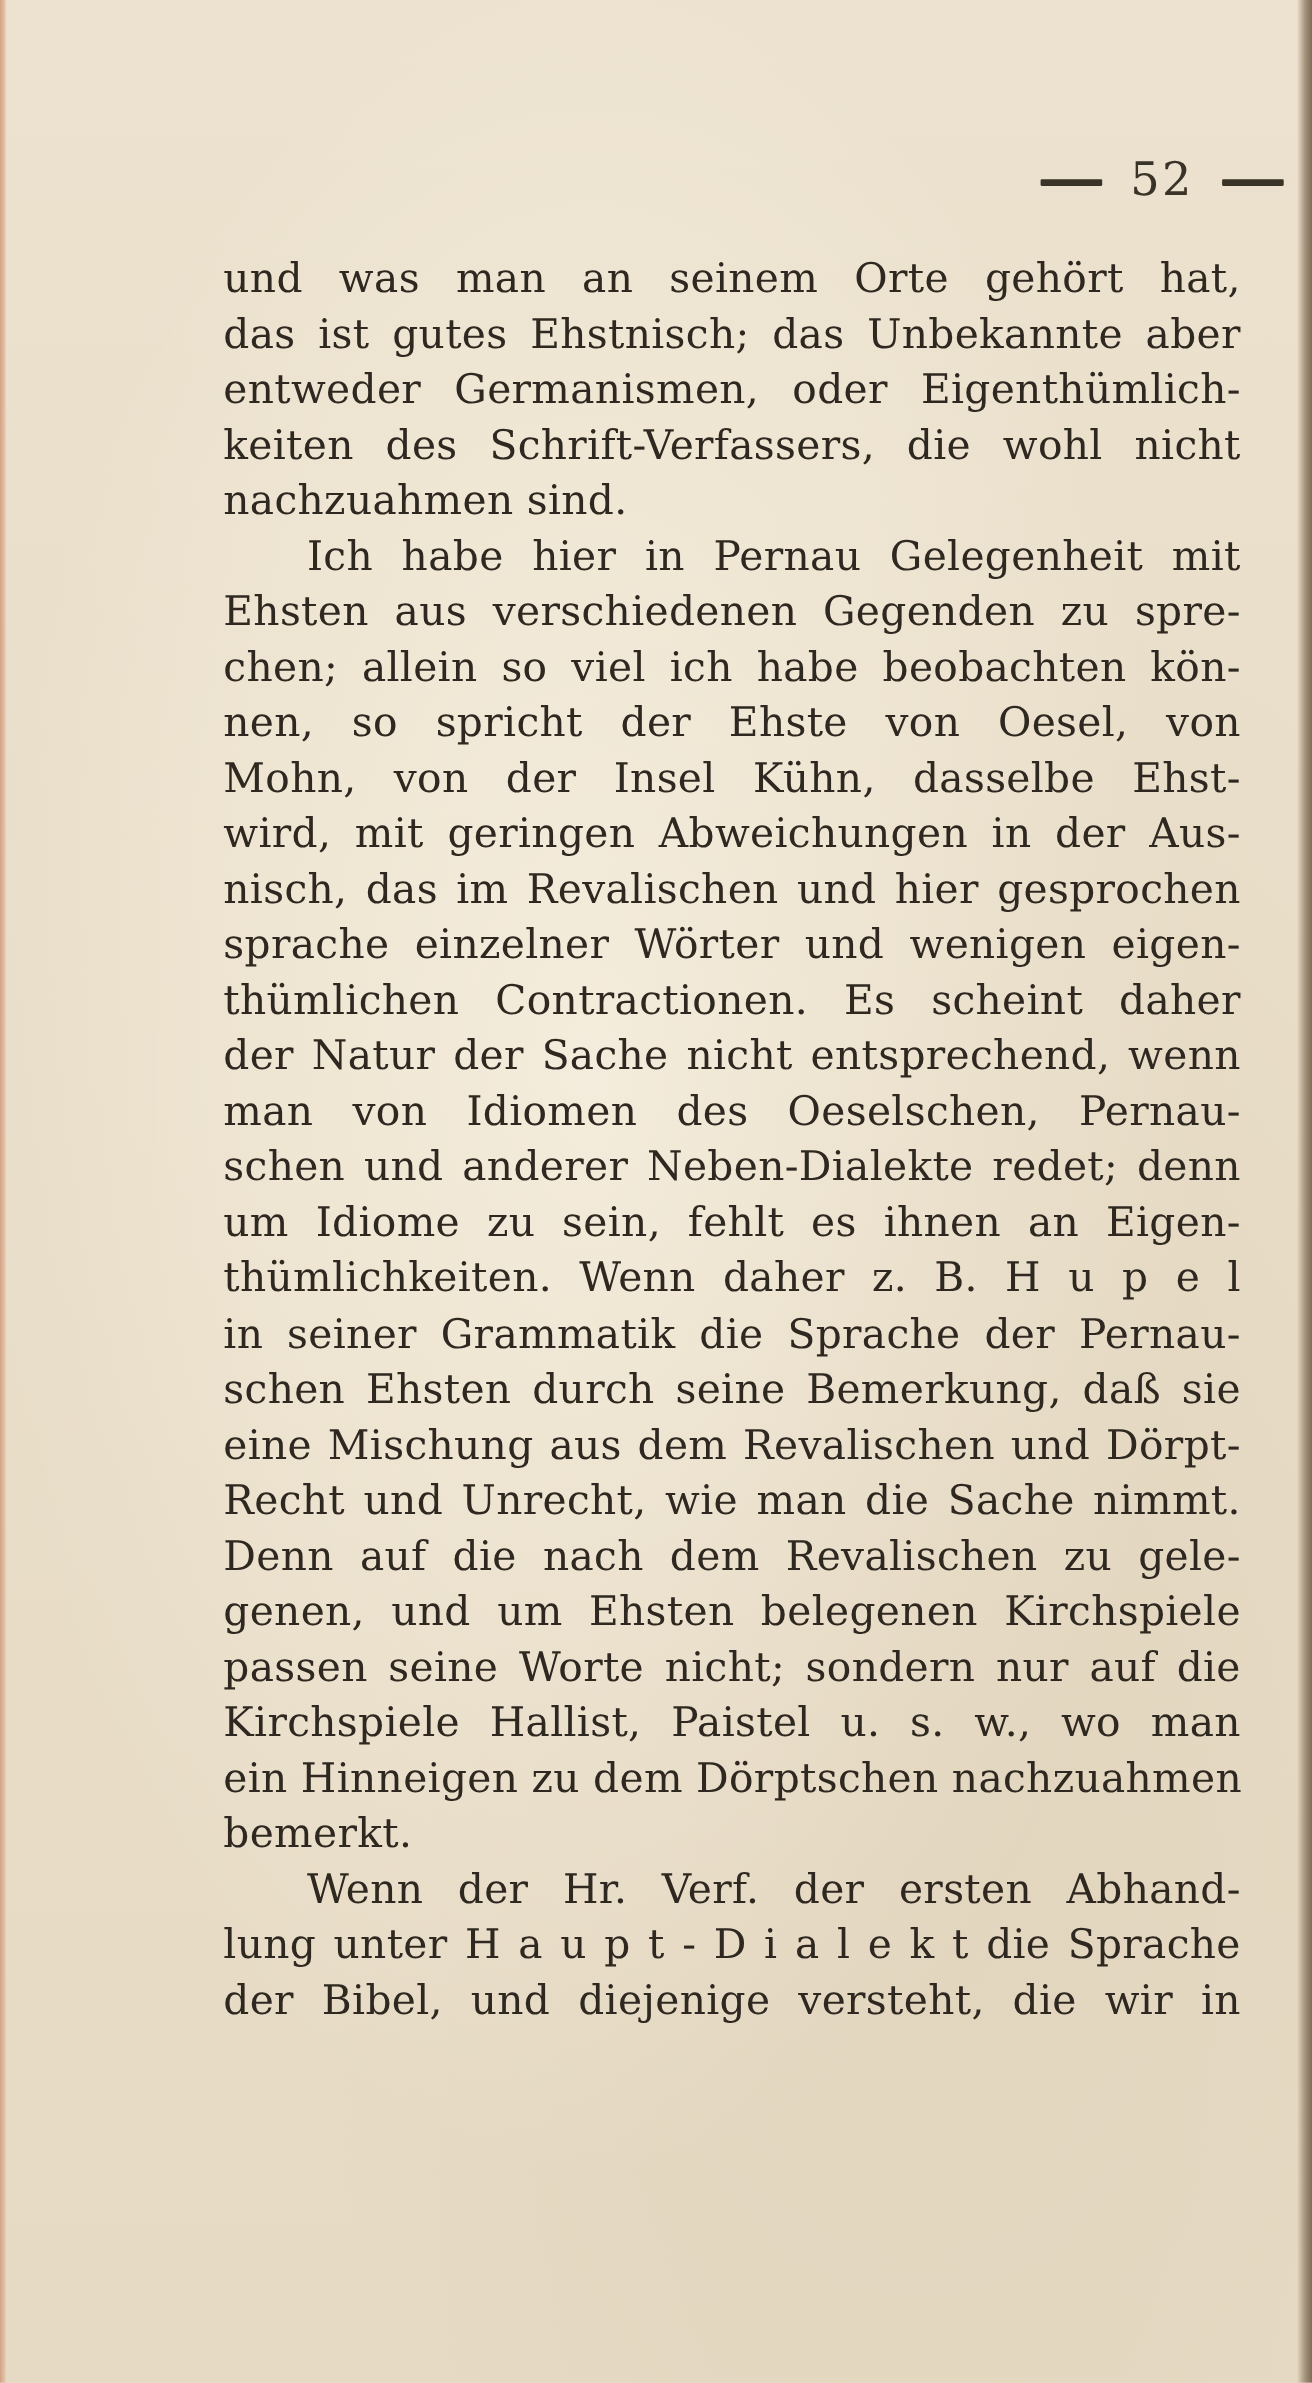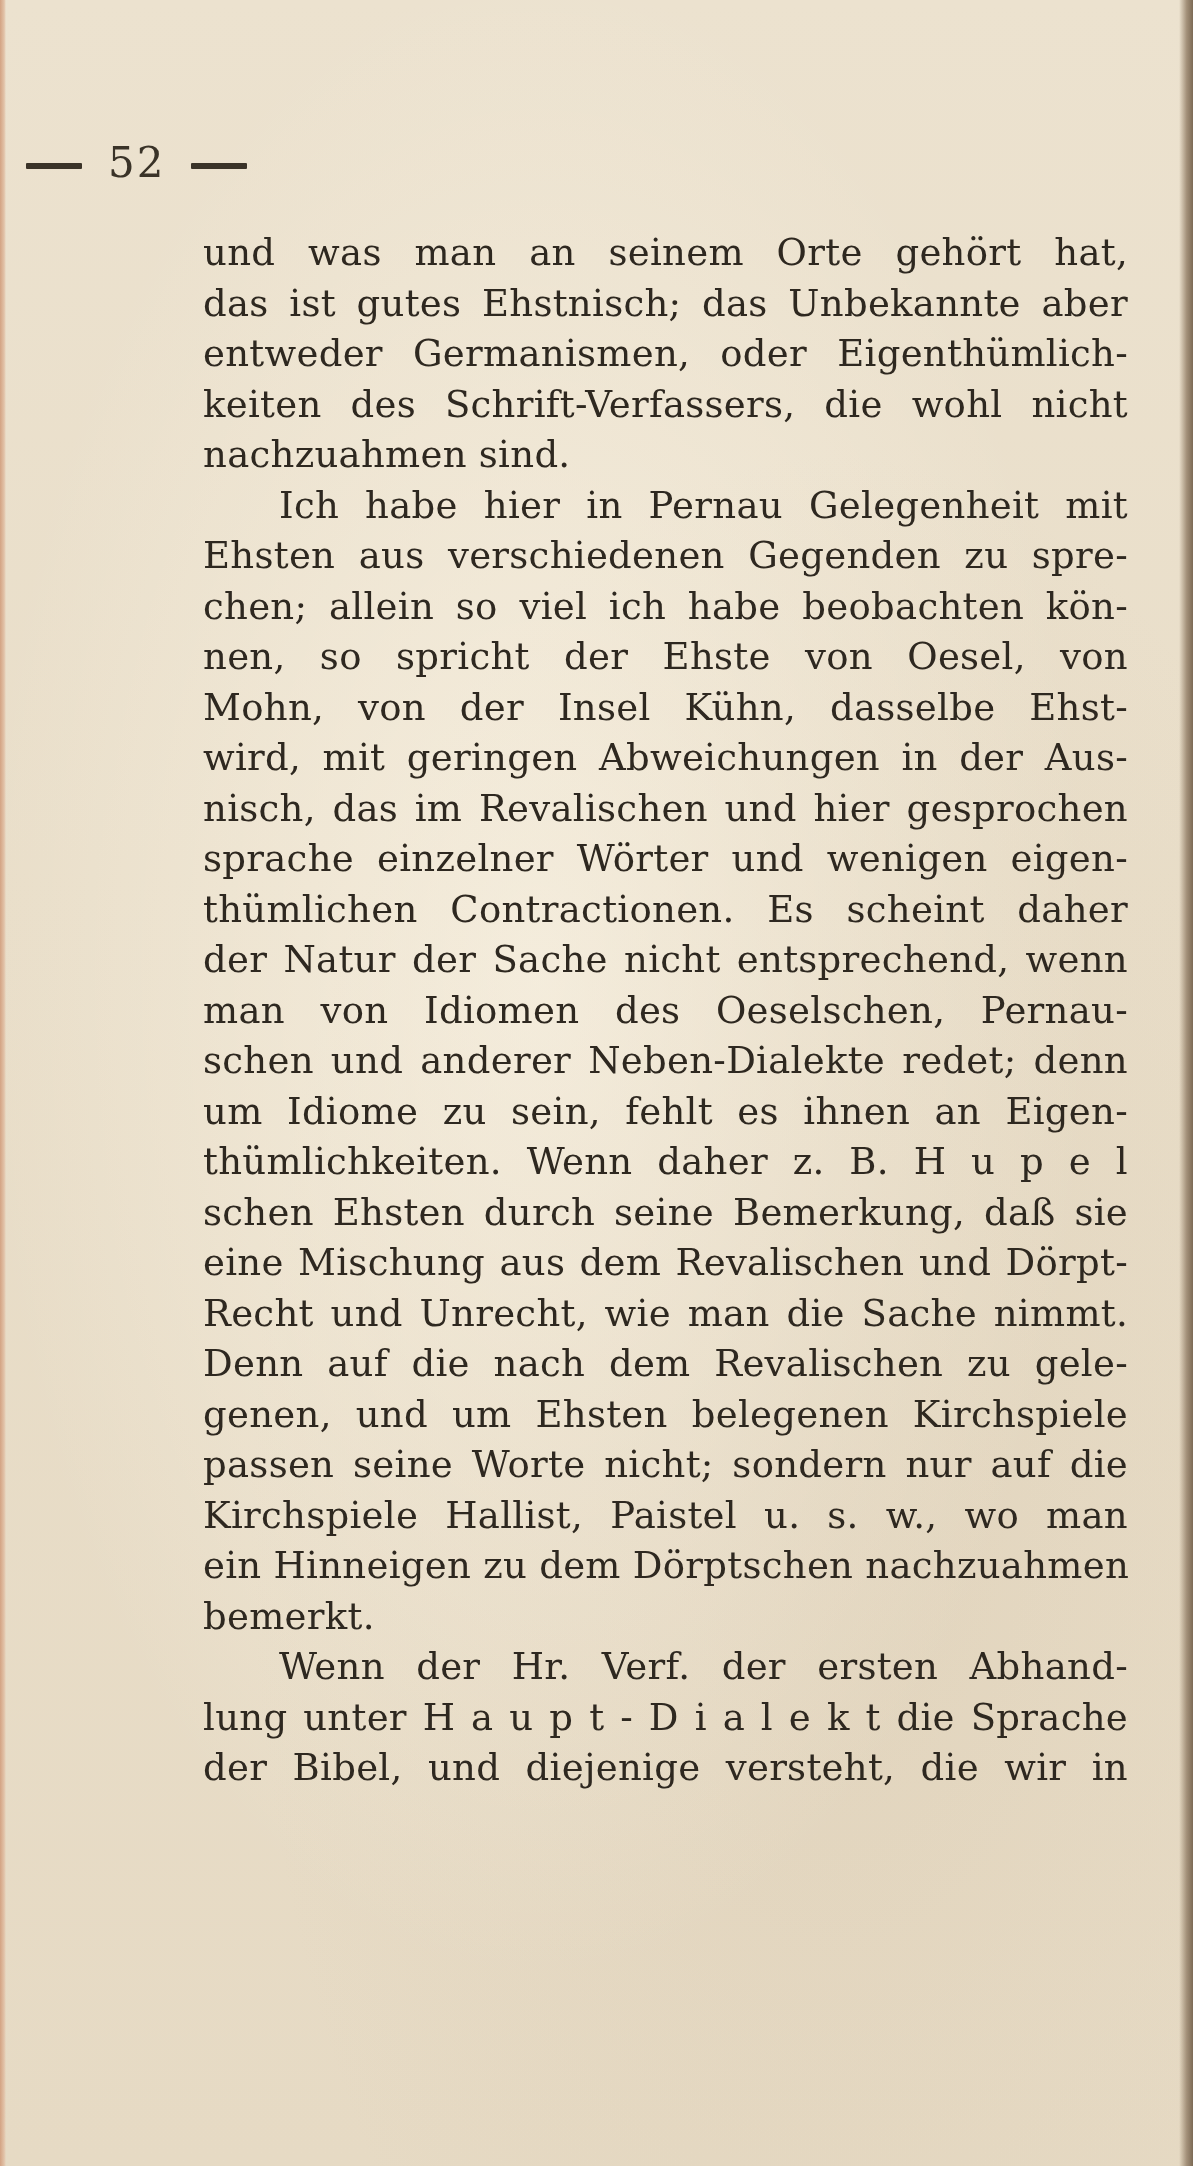--- a/index.html
+++ b/index.html
@@ -33,21 +33,21 @@
       position: absolute;
       right: 0; top: 0;
       width: 14px; height: 2166px;
       background: linear-gradient(90deg, rgba(200,185,160,0) 0%, #a39079 55%, #7c6a55 100%);
     }
     .header {
       position: absolute;
       top: 138px;
       left: 0;
       width: 1193px;
-      text-align: left;
+      text-align: right;
       color: #3a3328;
       font-size: 42px;
       letter-spacing: 2px;
     }
     .header .dash {
       display: inline-block;
       width: 56px;
       height: 6px;
       background: #3a3328;
       vertical-align: middle;
@@ -104,20 +104,21 @@
     <span class="line">Mohn, von der Insel Kühn, dasselbe Ehst-</span>
     <span class="line">wird, mit geringen Abweichungen in der Aus-</span>
     <span class="line">nisch, das im Revalischen und hier gesprochen</span>
     <span class="line">sprache einzelner Wörter und wenigen eigen-</span>
     <span class="line">thümlichen Contractionen. Es scheint daher</span>
     <span class="line">der Natur der Sache nicht entsprechend, wenn</span>
     <span class="line">man von Idiomen des Oeselschen, Pernau-</span>
     <span class="line">schen und anderer Neben-Dialekte redet; denn</span>
     <span class="line">um Idiome zu sein, fehlt es ihnen an Eigen-</span>
     <span class="line">thümlichkeiten. Wenn daher z. B. H u p e l</span>
+    <span class="line">in seiner Grammatik die Sprache der Pernau-</span>
     <span class="line">schen Ehsten durch seine Bemerkung, daß sie</span>
     <span class="line">eine Mischung aus dem Revalischen und Dörpt-</span>
     <span class="line">Recht und Unrecht, wie man die Sache nimmt.</span>
     <span class="line">Denn auf die nach dem Revalischen zu gele-</span>
     <span class="line">genen, und um Ehsten belegenen Kirchspiele</span>
     <span class="line">passen seine Worte nicht; sondern nur auf die</span>
     <span class="line">Kirchspiele Hallist, Paistel u. s. w., wo man</span>
     <span class="line">ein Hinneigen zu dem Dörptschen nachzuahmen</span>
     <span class="line last">bemerkt.</span>
 

